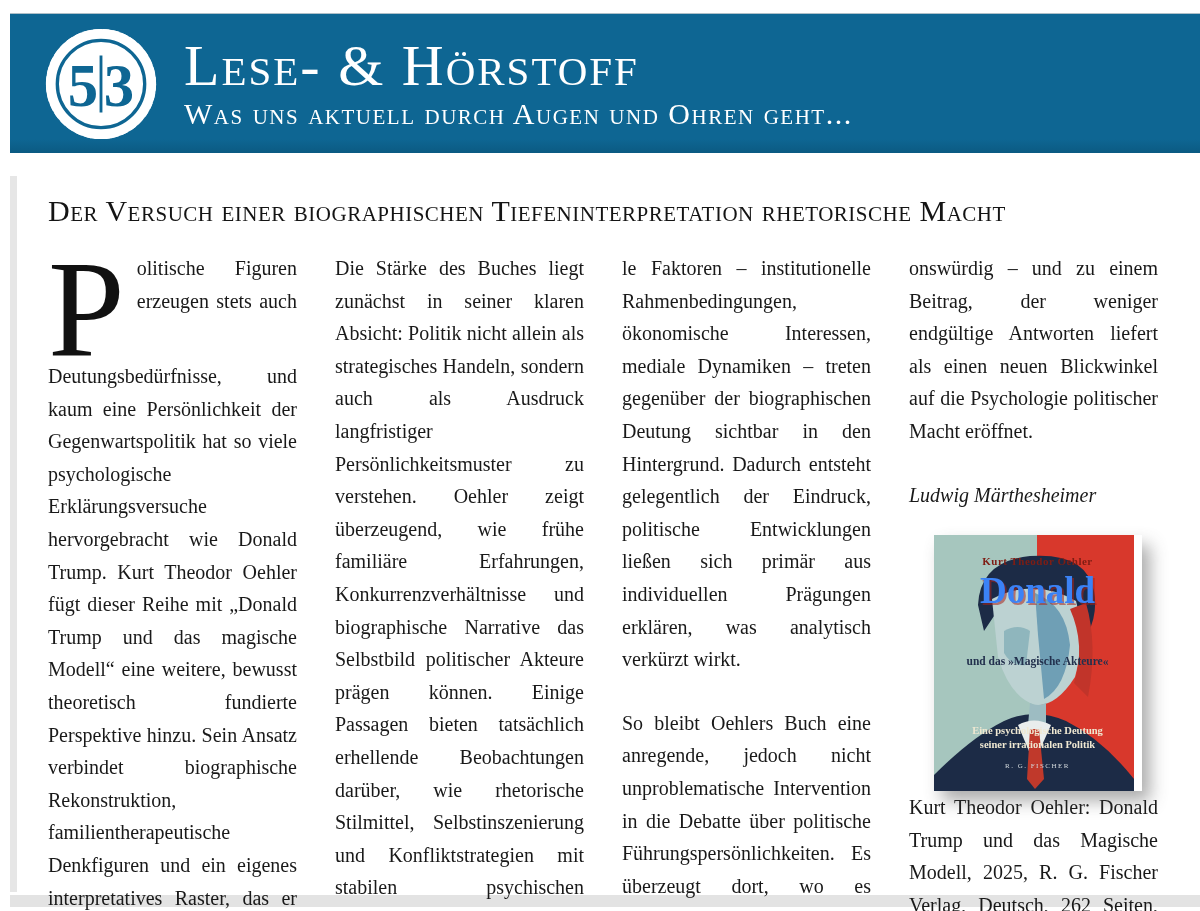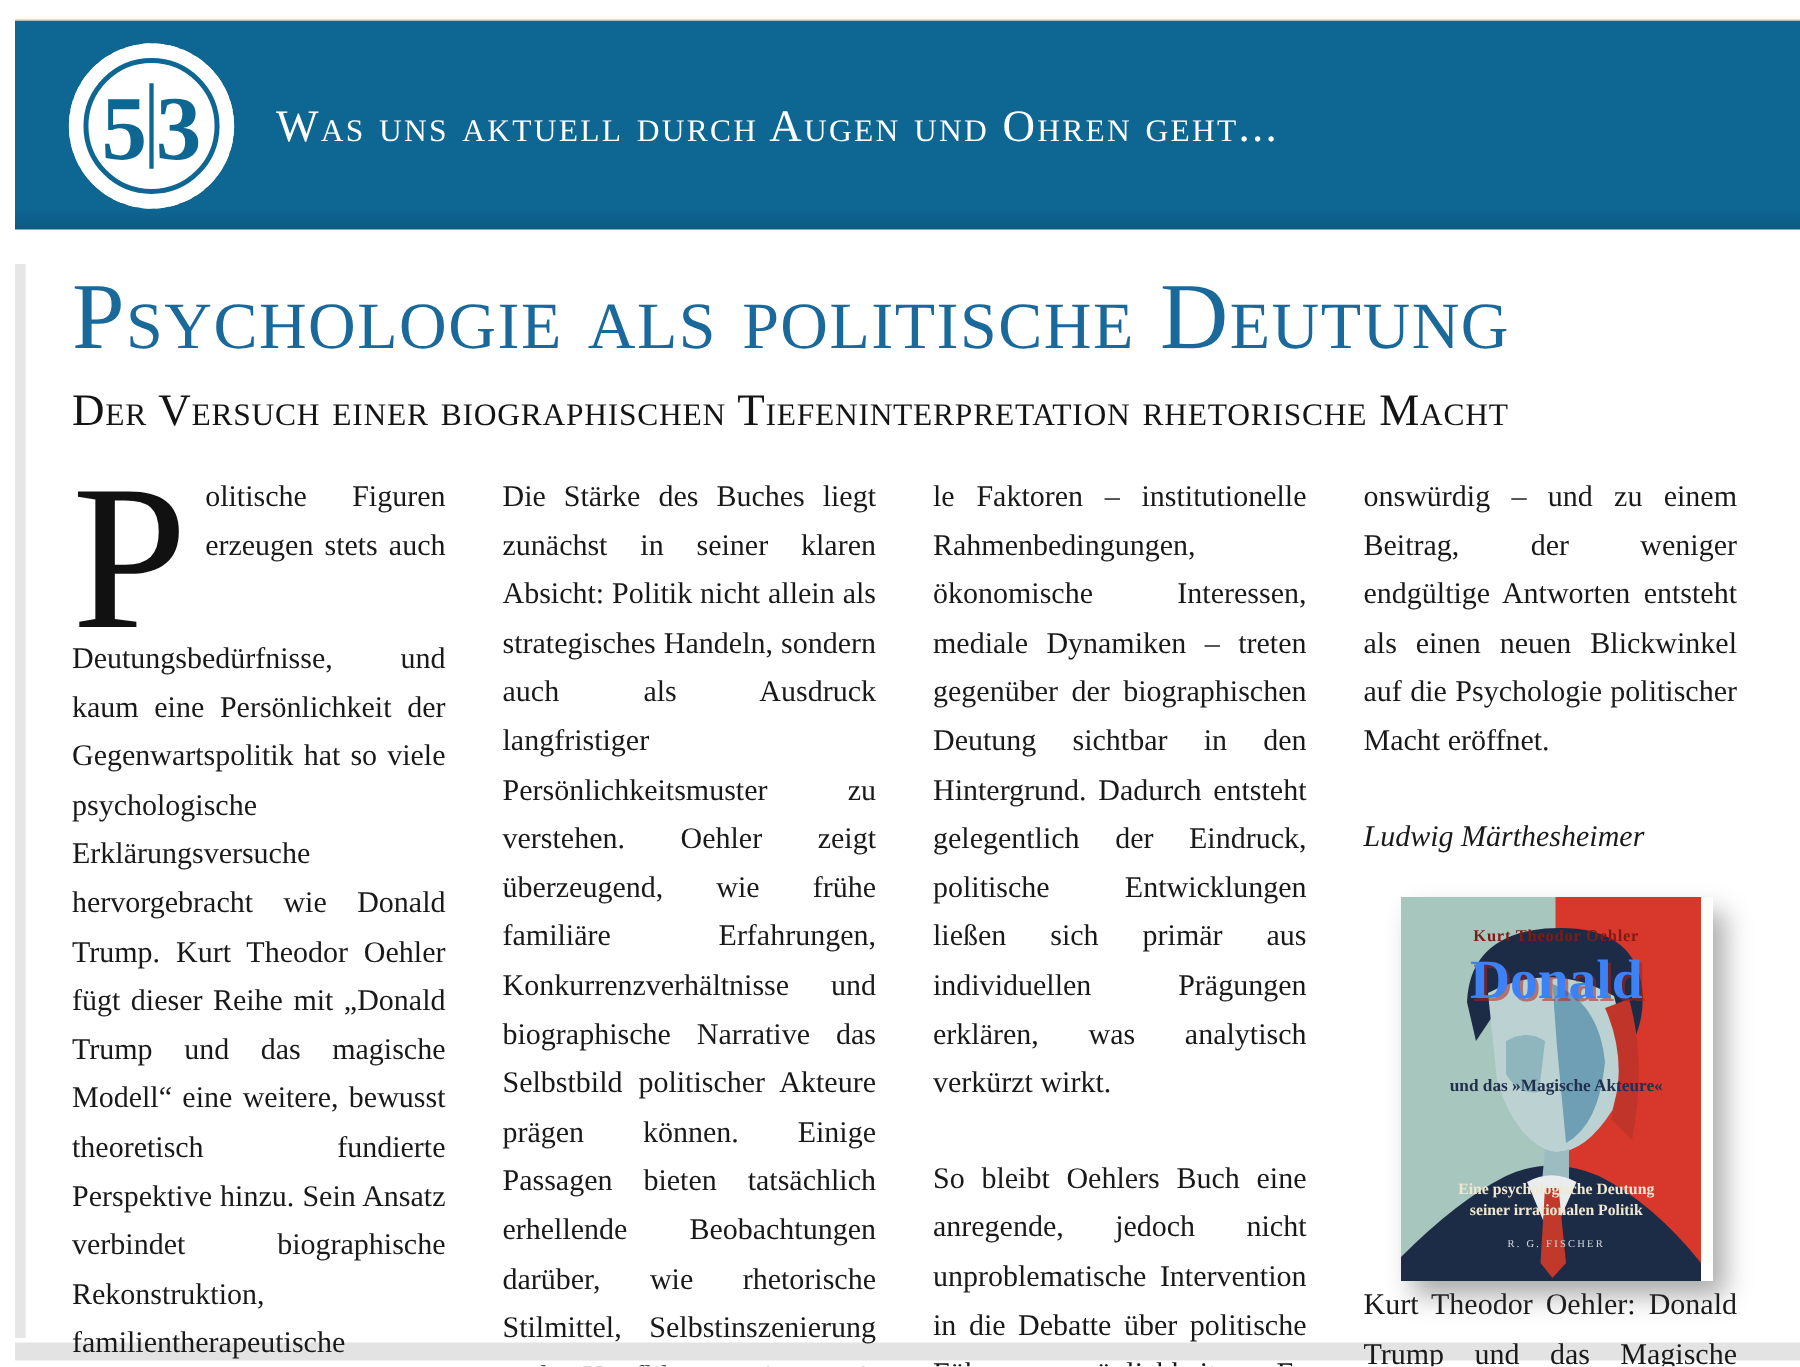--- a/index.html
+++ b/index.html
@@ -101,49 +101,49 @@
       <svg viewBox="0 0 120 120" width="114" height="114" aria-hidden="true">
         <circle cx="60" cy="60" r="58" fill="#ffffff"></circle>
         <circle cx="60" cy="60" r="57" fill="none" stroke="#ffffff" stroke-width="2" stroke-dasharray="7 3"></circle>
         <circle cx="60" cy="60" r="46" fill="none" stroke="#0e6693" stroke-width="3.5"></circle>
         <text x="41" y="83" text-anchor="middle" font-family="Liberation Serif, serif" font-size="64" font-weight="bold" fill="#0e6693">5</text>
         <text x="79" y="83" text-anchor="middle" font-family="Liberation Serif, serif" font-size="64" font-weight="bold" fill="#0e6693">3</text>
         <line x1="60" y1="30" x2="60" y2="90" stroke="#0e6693" stroke-width="3"></line>
       </svg>
     </div>
     <div class="banner-textblock">
+      <div class="banner-title">Lese- &amp; Hörstoff</div>
       <div class="banner-subtitle">Was uns aktuell durch Augen und Ohren geht...</div>
     </div>
   </header>
 
   <div class="left-rail"></div>
   <div class="bottom-rail"></div>
 
   <main class="content">
-    <h1 class="article-title">Psychologie als politische Deutung</h1>
     <h2 class="article-subtitle">Der Versuch einer biographischen Tiefeninterpretation rhetorische Macht</h2>
 
     <div class="columns">
 
       <div class="col">
         <p><span class="dropcap">P</span><span>olitische Figuren erzeugen stets auch Deutungsbedürfnisse, und kaum eine Persönlichkeit der Gegenwartspolitik hat so viele psychologische Erklärungsversuche hervorgebracht wie Donald Trump. Kurt Theodor Oehler fügt dieser Reihe mit „Donald Trump und das magische Modell“ eine weitere, bewusst theoretisch fundierte Perspektive hinzu. Sein Ansatz verbindet biographische Rekonstruktion, familientherapeutische Denkfiguren und ein eigenes interpretatives Raster, das er als „Magisches Modell“ bezeichnet – ein Versuch, individuelle Charakterprägungen, Familienstrukturen und politische Handlungsweisen systematisch zusammenzudenken.</span></p>
       </div>
 
       <div class="col">
         <p>Die Stärke des Buches liegt zunächst in seiner klaren Absicht: Politik nicht allein als strategisches Handeln, sondern auch als Ausdruck langfristiger Persönlichkeitsmuster zu verstehen. Oehler zeigt überzeugend, wie frühe familiäre Erfahrungen, Konkurrenzverhältnisse und biographische Narrative das Selbstbild politischer Akteure prägen können. Einige Passagen bieten tatsächlich erhellende Beobachtungen darüber, wie rhetorische Stilmittel, Selbstinszenierung und Konfliktstrategien mit stabilen psychischen Dispositionen korrespondieren.</p>
 
       </div>
 
       <div class="col">
         <p>le Faktoren – institutionelle Rahmenbedingungen, ökonomische Interessen, mediale Dynamiken – treten gegenüber der biographischen Deutung sichtbar in den Hintergrund. Dadurch entsteht gelegentlich der Eindruck, politische Entwicklungen ließen sich primär aus individuellen Prägungen erklären, was analytisch verkürzt wirkt.</p>
         <p>So bleibt Oehlers Buch eine anregende, jedoch nicht unproblematische Intervention in die Debatte über politische Führungspersönlichkeiten. Es überzeugt dort, wo es psychologische Sensibilität mit genauer Text- und Diskursanalyse verbindet, und wird dort fragwürdig, wo das interpretative Modell zur allumfassenden Erklärung erhoben wird. Gerade diese Ambivalenz macht die Lektüre jedoch diskussi-</p>
       </div>
 
       <div class="col">
-        <p>onswürdig – und zu einem Beitrag, der weniger endgültige Antworten entsteht als einen neuen Blickwinkel auf die Psychologie politischer Macht eröffnet.</p>
+        <p>onswürdig – und zu einem Beitrag, der weniger endgültige Antworten liefert als einen neuen Blickwinkel auf die Psychologie politischer Macht eröffnet.</p>
         <p class="byline">Ludwig Märthesheimer</p>
 
         <figure class="book">
           <div class="book-cover">
             <svg viewBox="0 0 200 256" width="200" height="256" aria-hidden="true">
               <rect width="200" height="256" fill="#a6c6be"></rect>
               <rect x="103" width="97" height="256" fill="#d8382c"></rect>
 
               <path d="M0,256 L0,240 Q38,202 70,186 Q100,172 132,186 Q168,204 200,244 L200,256 Z" fill="#1c2b46"></path>
 

